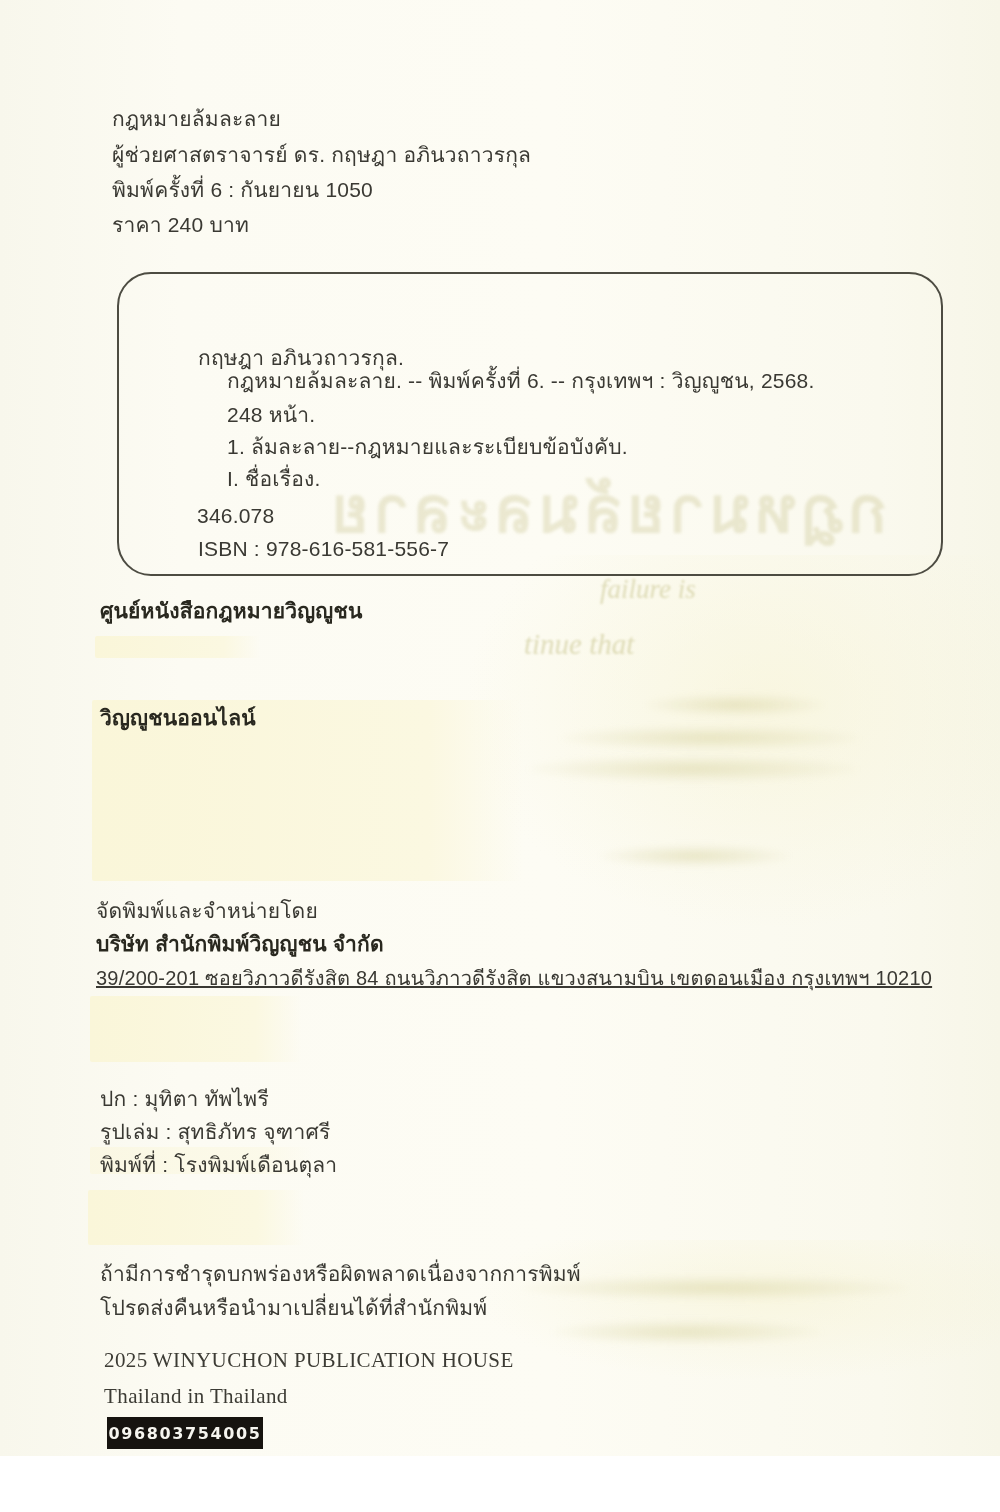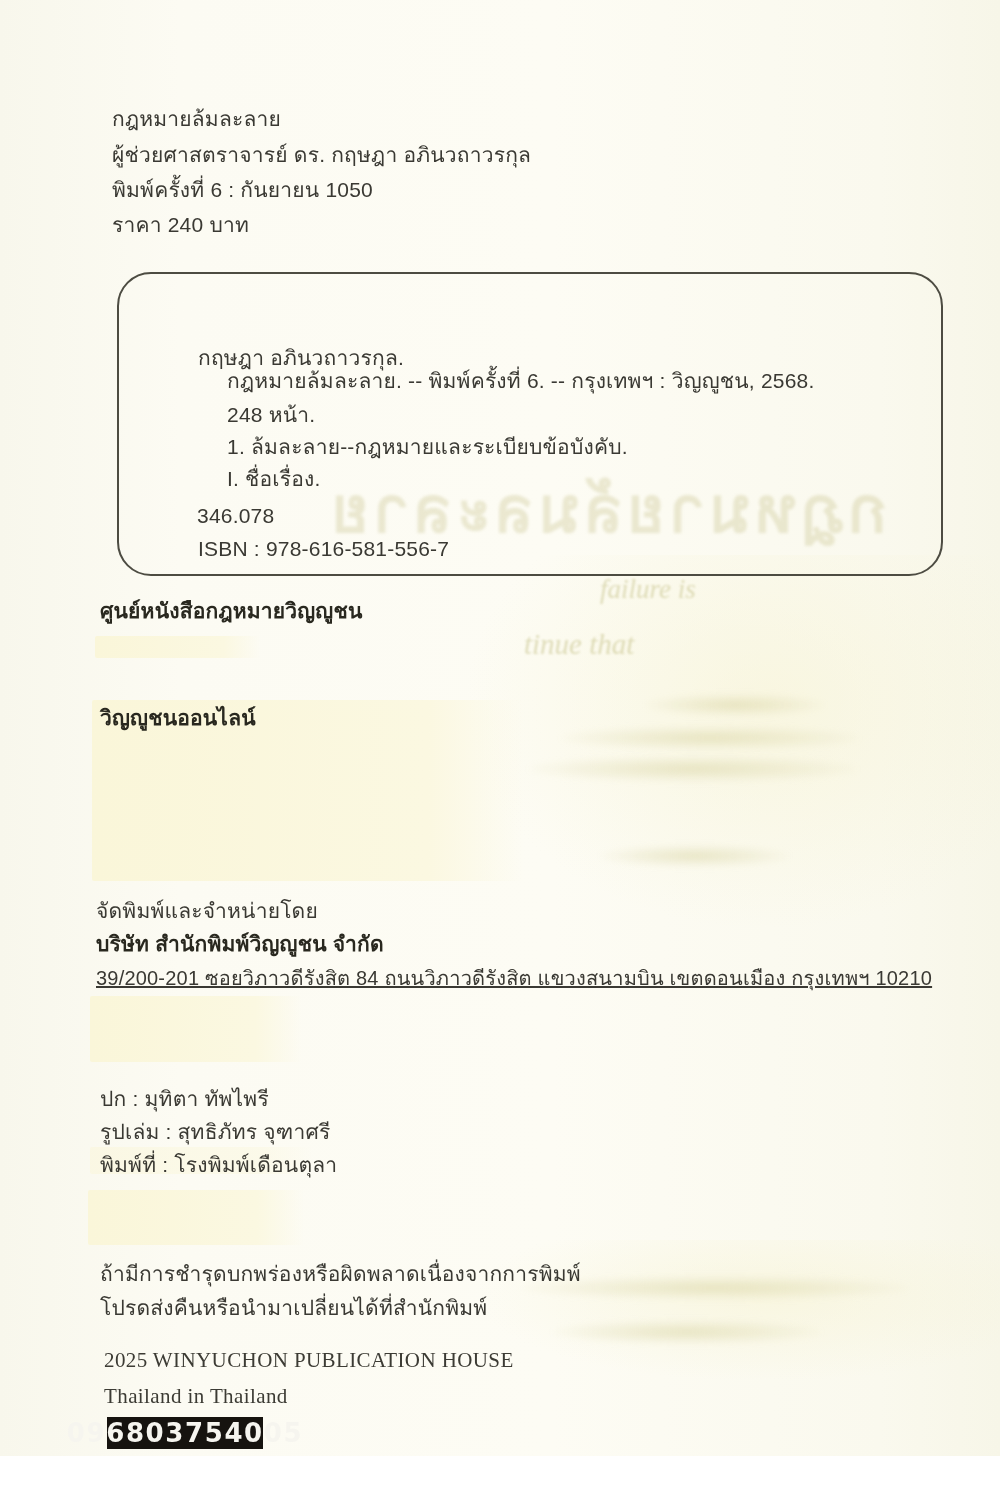--- a/index.html
+++ b/index.html
@@ -18,21 +18,21 @@
   .ghost{position:absolute;white-space:nowrap;pointer-events:none;}
   .ghost-title{left:382px;top:458px;width:505px;font-size:64px;font-weight:bold;
     color:rgba(205,201,150,.38);transform:scaleX(-1);filter:blur(1.5px);letter-spacing:4px;}
   .ghost-en{font-family:"Liberation Serif",serif;font-style:italic;color:rgba(198,194,138,.55);filter:blur(1px);}
   .blob{position:absolute;border-radius:50%;filter:blur(3px);
     background:radial-gradient(ellipse at center,rgba(210,205,150,.45),rgba(210,205,150,0) 75%);}
   .wash{position:absolute;pointer-events:none;
     background:radial-gradient(ellipse at 55% 40%,rgba(246,242,208,.5),rgba(246,242,208,0) 72%);}
   .barcode{position:absolute;left:107px;top:1417px;width:156px;height:32px;background:#16130f;
     display:flex;align-items:center;justify-content:center;color:#f6f5ef;
-    font-family:"DejaVu Sans",sans-serif;font-weight:bold;font-size:26px;letter-spacing:1.6px;}
+    font-family:"DejaVu Sans",sans-serif;font-weight:bold;font-size:16px;letter-spacing:1.6px;}
 </style>
 </head>
 <body>
 
 <div class="page">
 
   <div class="wash" style="left:470px;top:555px;width:540px;height:370px;"></div>
   <div class="wash" style="left:480px;top:1240px;width:520px;height:140px;"></div>
   <div class="ghost ghost-title">กฎหมายล้มละลาย</div>
   <div class="ghost ghost-en" style="left:600px;top:574px;font-size:27px;">failure is</div>

